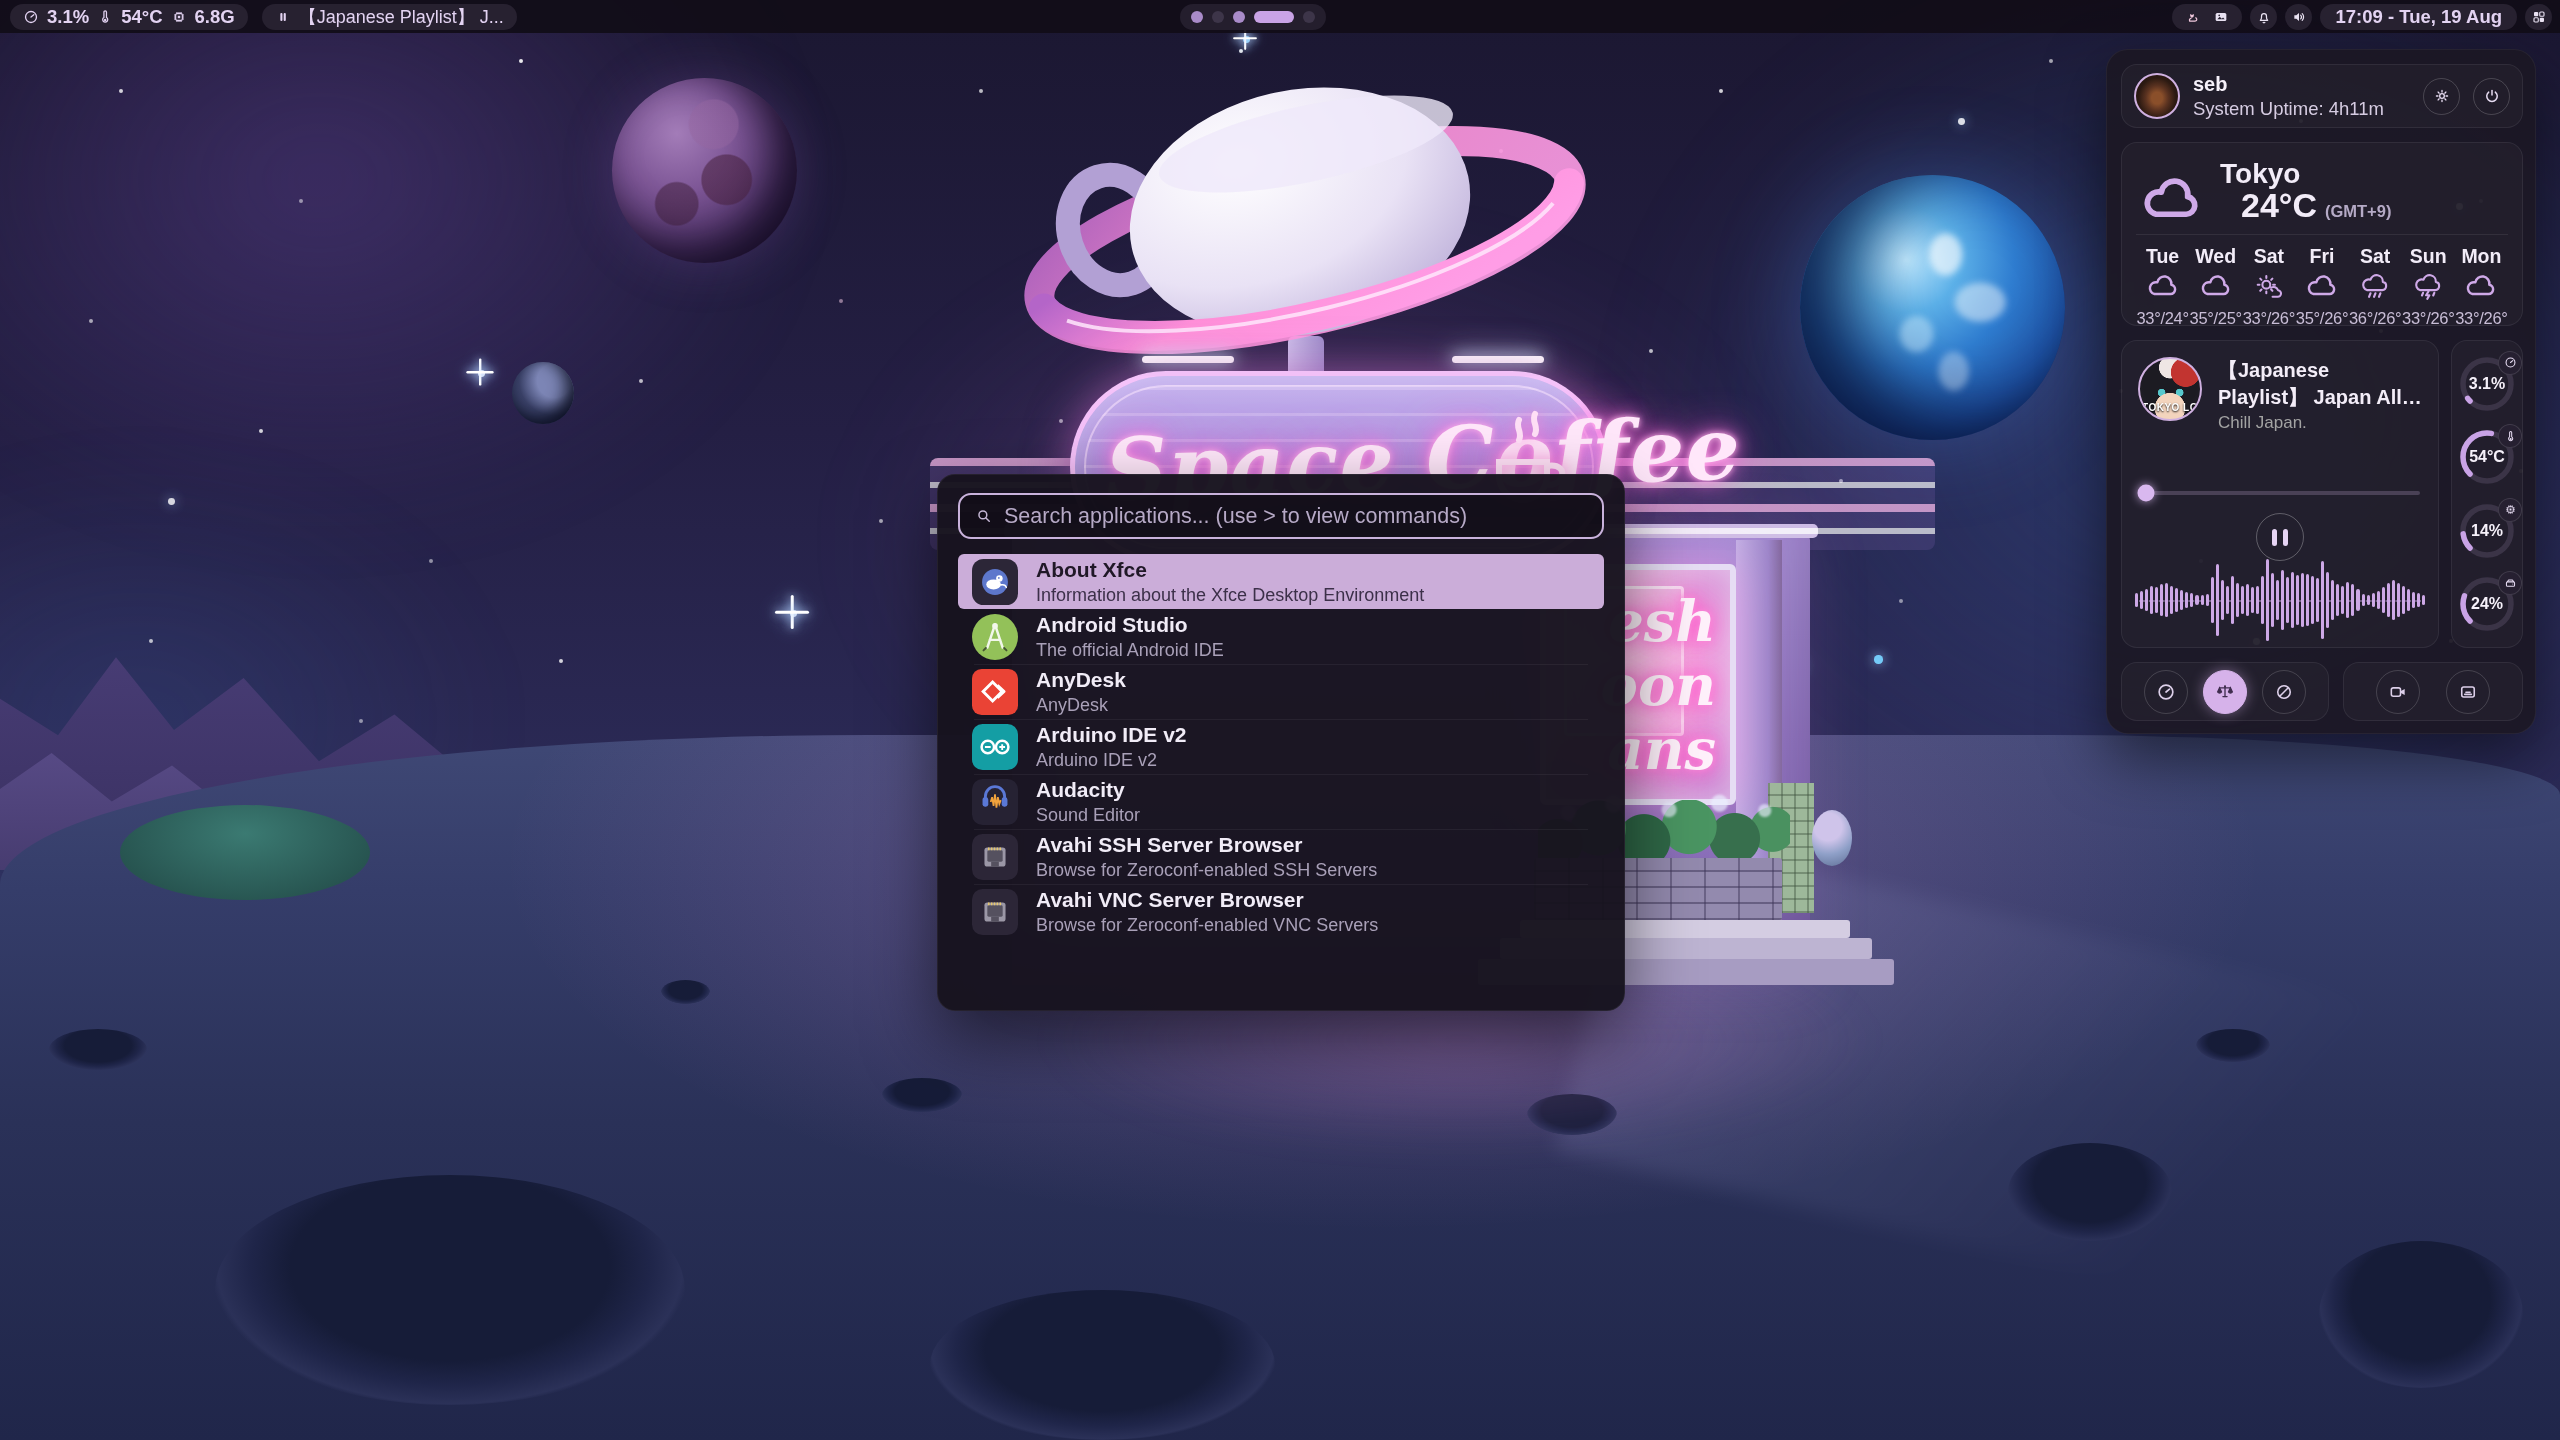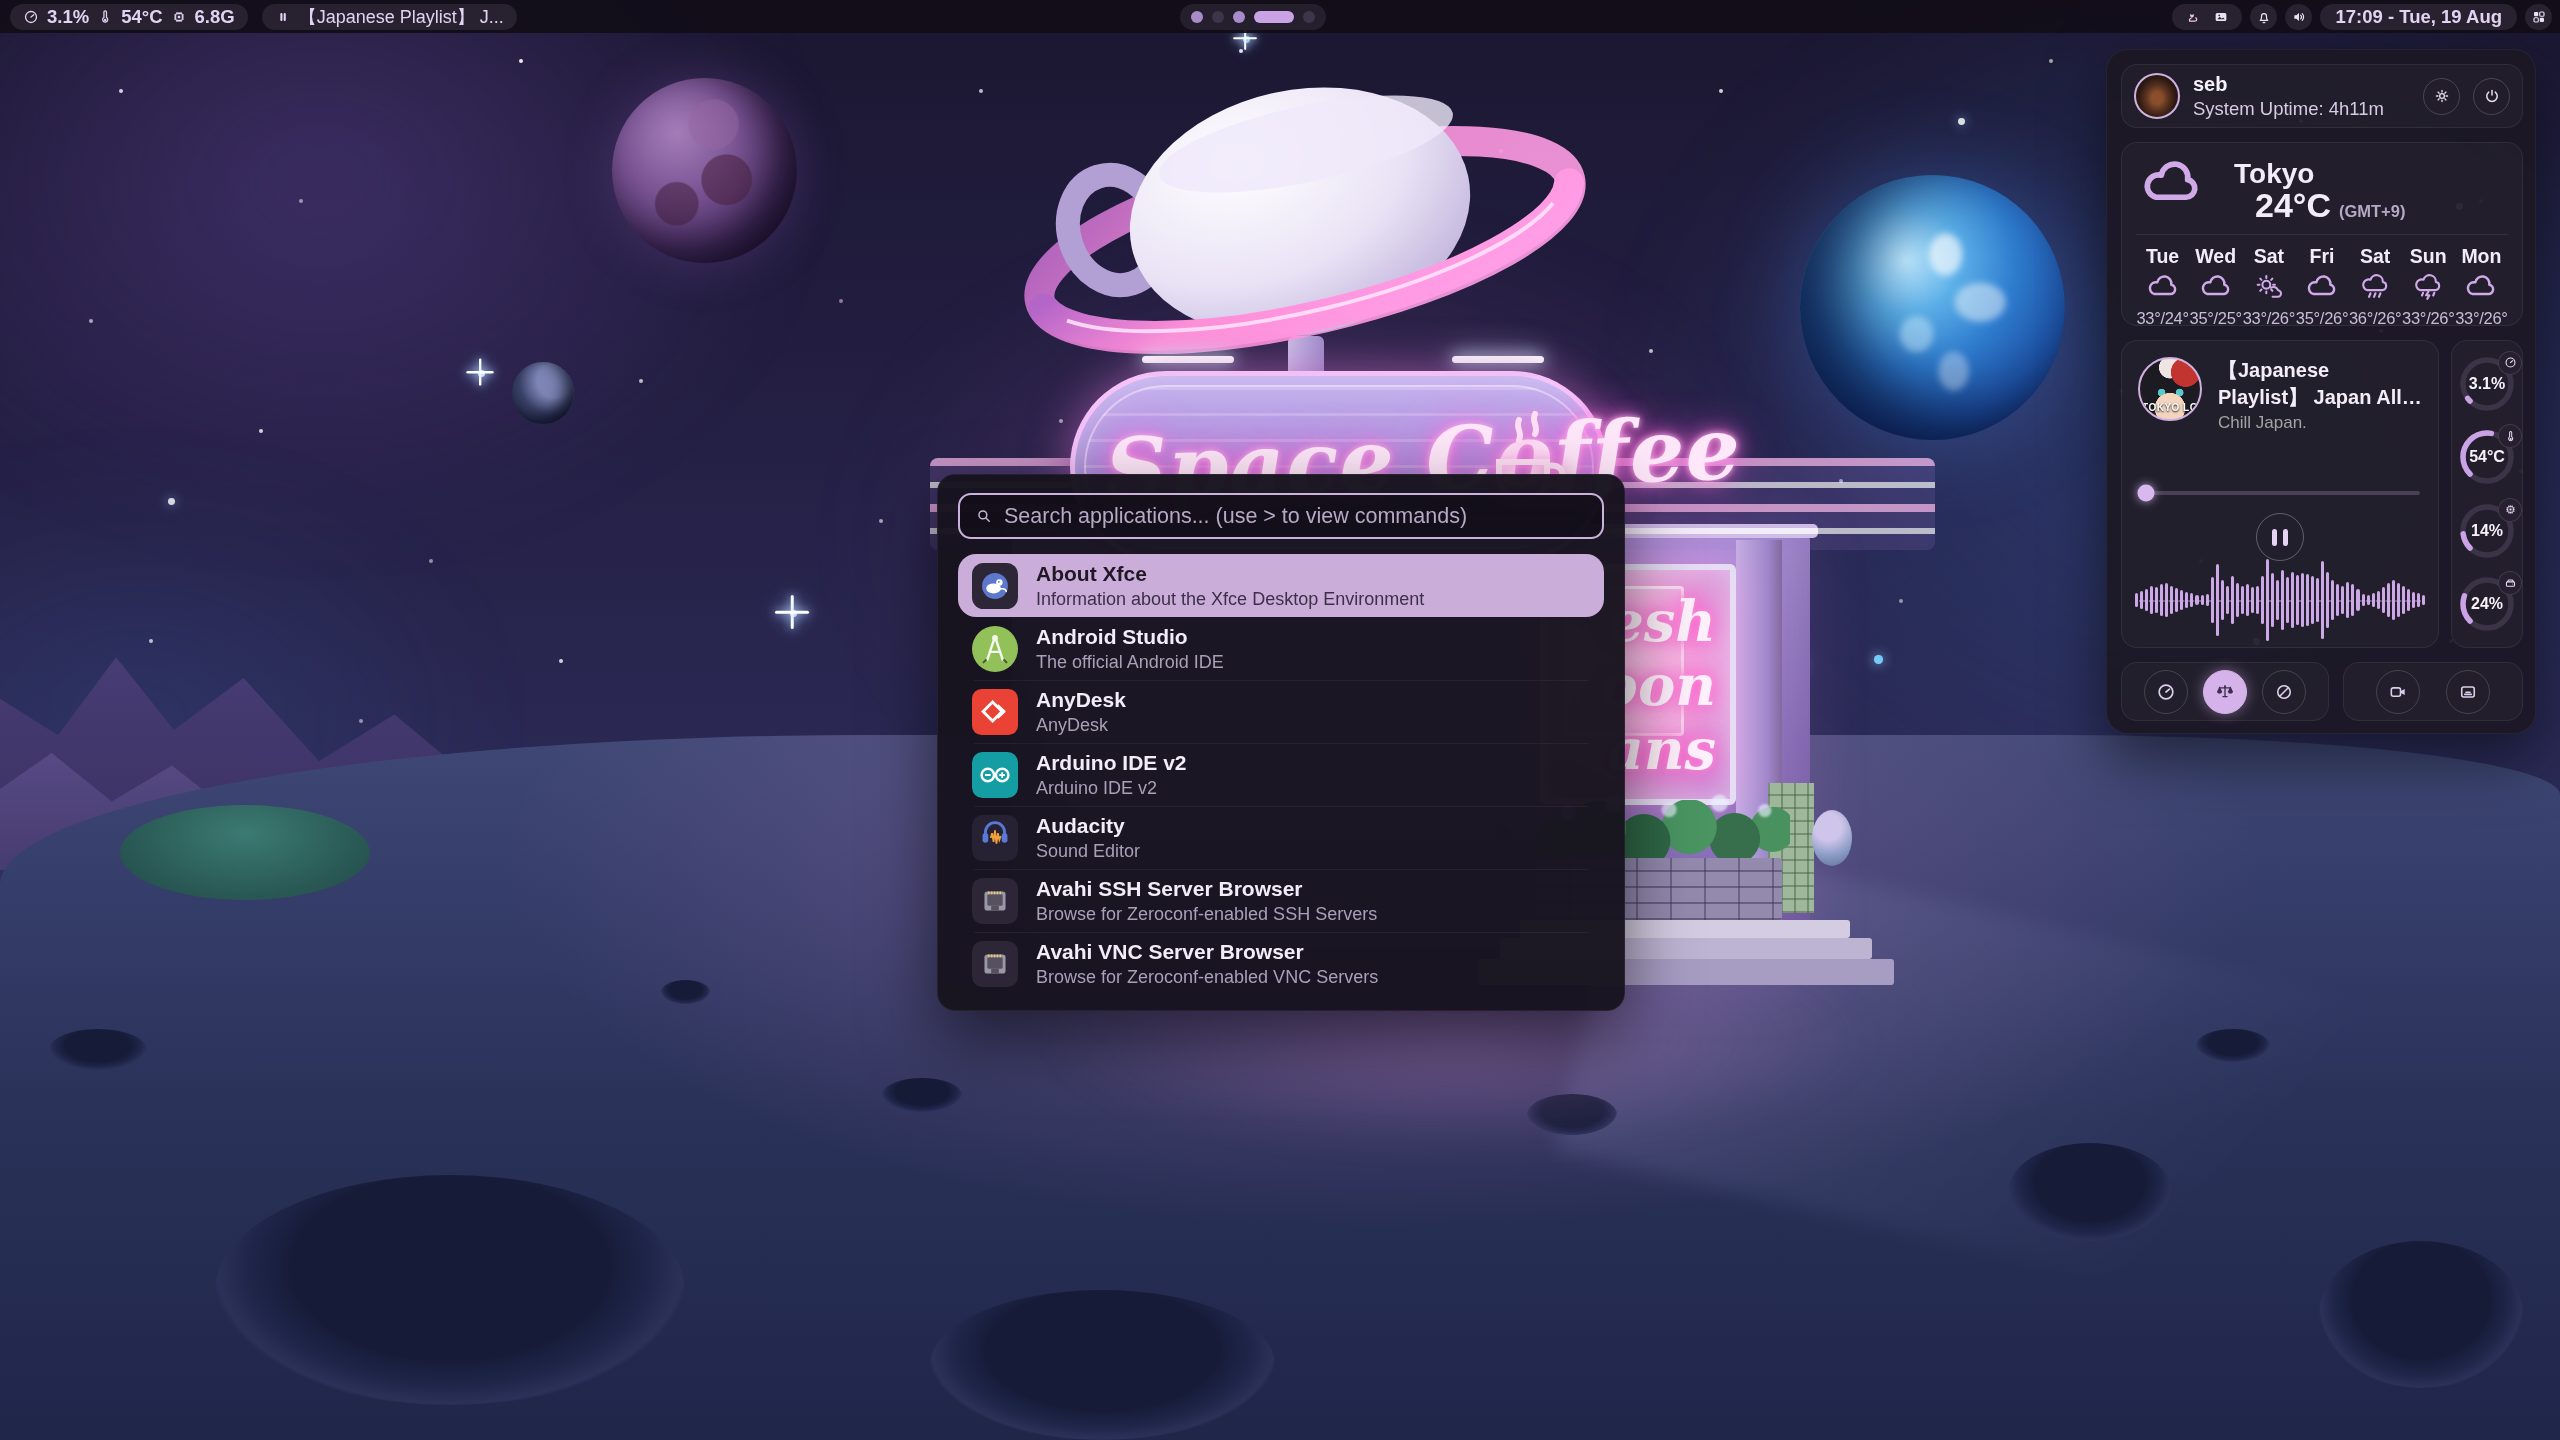--- a/index.html
+++ b/index.html
@@ -152,21 +152,21 @@
   .launcher { position:absolute; left:937px; top:474px; width:688px; height:537px; z-index:50;
     background:rgba(23,19,30,.97); border:1px solid rgba(255,255,255,.06); border-radius:18px;
     box-shadow:0 28px 70px rgba(0,0,0,.55); padding:18px 20px 14px; }
   .searchbox { display:flex; align-items:center; gap:11px; height:46px; border-radius:13px;
     border:2px solid #c9b2dc; background:rgba(10,7,16,.45); padding:0 15px; }
   .searchbox svg { width:18px; height:18px; color:#c4b6d4; flex:none; }
   .searchbox input { flex:1; background:transparent; border:none; outline:none; color:#e9e0f2;
     font-size:21.5px; font-family:inherit; }
   .searchbox input::placeholder { color:#b6a9c6; }
   .app-list { margin-top:15px; }
-  .app-row { position:relative; display:flex; align-items:center; gap:18px; height:63px; padding:0 14px; border-radius:18px; }
+  .app-row { position:relative; display:flex; align-items:center; gap:18px; height:55px; padding:0 14px; border-radius:6px; }
   .app-row:not(.selected) + .app-row:not(.selected)::before { content:""; position:absolute; left:16px; right:16px; top:0;
     height:1px; background:rgba(255,255,255,.055); }
   .app-row.selected { background:#cbadd9; }
   .app-icon { width:46px; height:46px; flex:none; }
   .app-icon svg { width:46px; height:46px; display:block; }
   .app-texts { display:flex; flex-direction:column; gap:3px; min-width:0; }
   .app-title { font-size:21px; font-weight:700; color:#f1ecf7; white-space:nowrap; }
   .app-desc { font-size:18px; color:#a9a0b8; white-space:nowrap; }
   .app-row.selected .app-title { color:#201827; }
   .app-row.selected .app-desc { color:#3c3049; }
@@ -180,21 +180,21 @@
   .avatar { width:46px; height:46px; border-radius:50%; border:2.5px solid #cfb0e0; flex:none;
     background:radial-gradient(ellipse at 50% 55%, #8a4f2a 0 18%, #5a3220 38%, #2c1a12 62%, #1a0f0c 100%); }
   .user-texts { flex:1; min-width:0; }
   .user-name { font-size:20px; font-weight:700; color:#f6f1fa; }
   .user-uptime { font-size:18.5px; color:#d6cce2; margin-top:2px; }
   .round-btn { width:37px; height:37px; border-radius:50%; border:1.5px solid rgba(255,255,255,.18);
     display:flex; align-items:center; justify-content:center; color:#e7dcf2; flex:none; }
   .round-btn svg { width:18px; height:18px; }
 
   .weather-card { left:14px; top:92px; width:402px; height:184px; color:#f2ecf8; }
-  .weather-head { display:flex; align-items:flex-start; gap:30px; padding:16px 18px 10px; }
+  .weather-head { display:flex; align-items:flex-end; gap:16px; padding:16px 18px 10px; }
   .weather-head svg { width:64px; height:48px; flex:none; }
   .w-city { font-size:28px; font-weight:800; line-height:1.05; }
   .w-temp-row { display:flex; align-items:baseline; gap:8px; }
   .w-temp { font-size:34px; font-weight:800; line-height:1.05;margin-left:21px; }
   .w-tz { font-size:16.5px; font-weight:600; color:#b5aac6; }
   .weather-days { border-top:1px solid rgba(255,255,255,.08); margin:0 14px; padding-top:10px;
     display:grid; grid-template-columns:repeat(7,1fr); }
   .wday { display:flex; flex-direction:column; align-items:center; gap:5px; }
   .wday-name { font-size:19.5px; font-weight:700; }
   .wday svg { width:34px; height:27px; }

